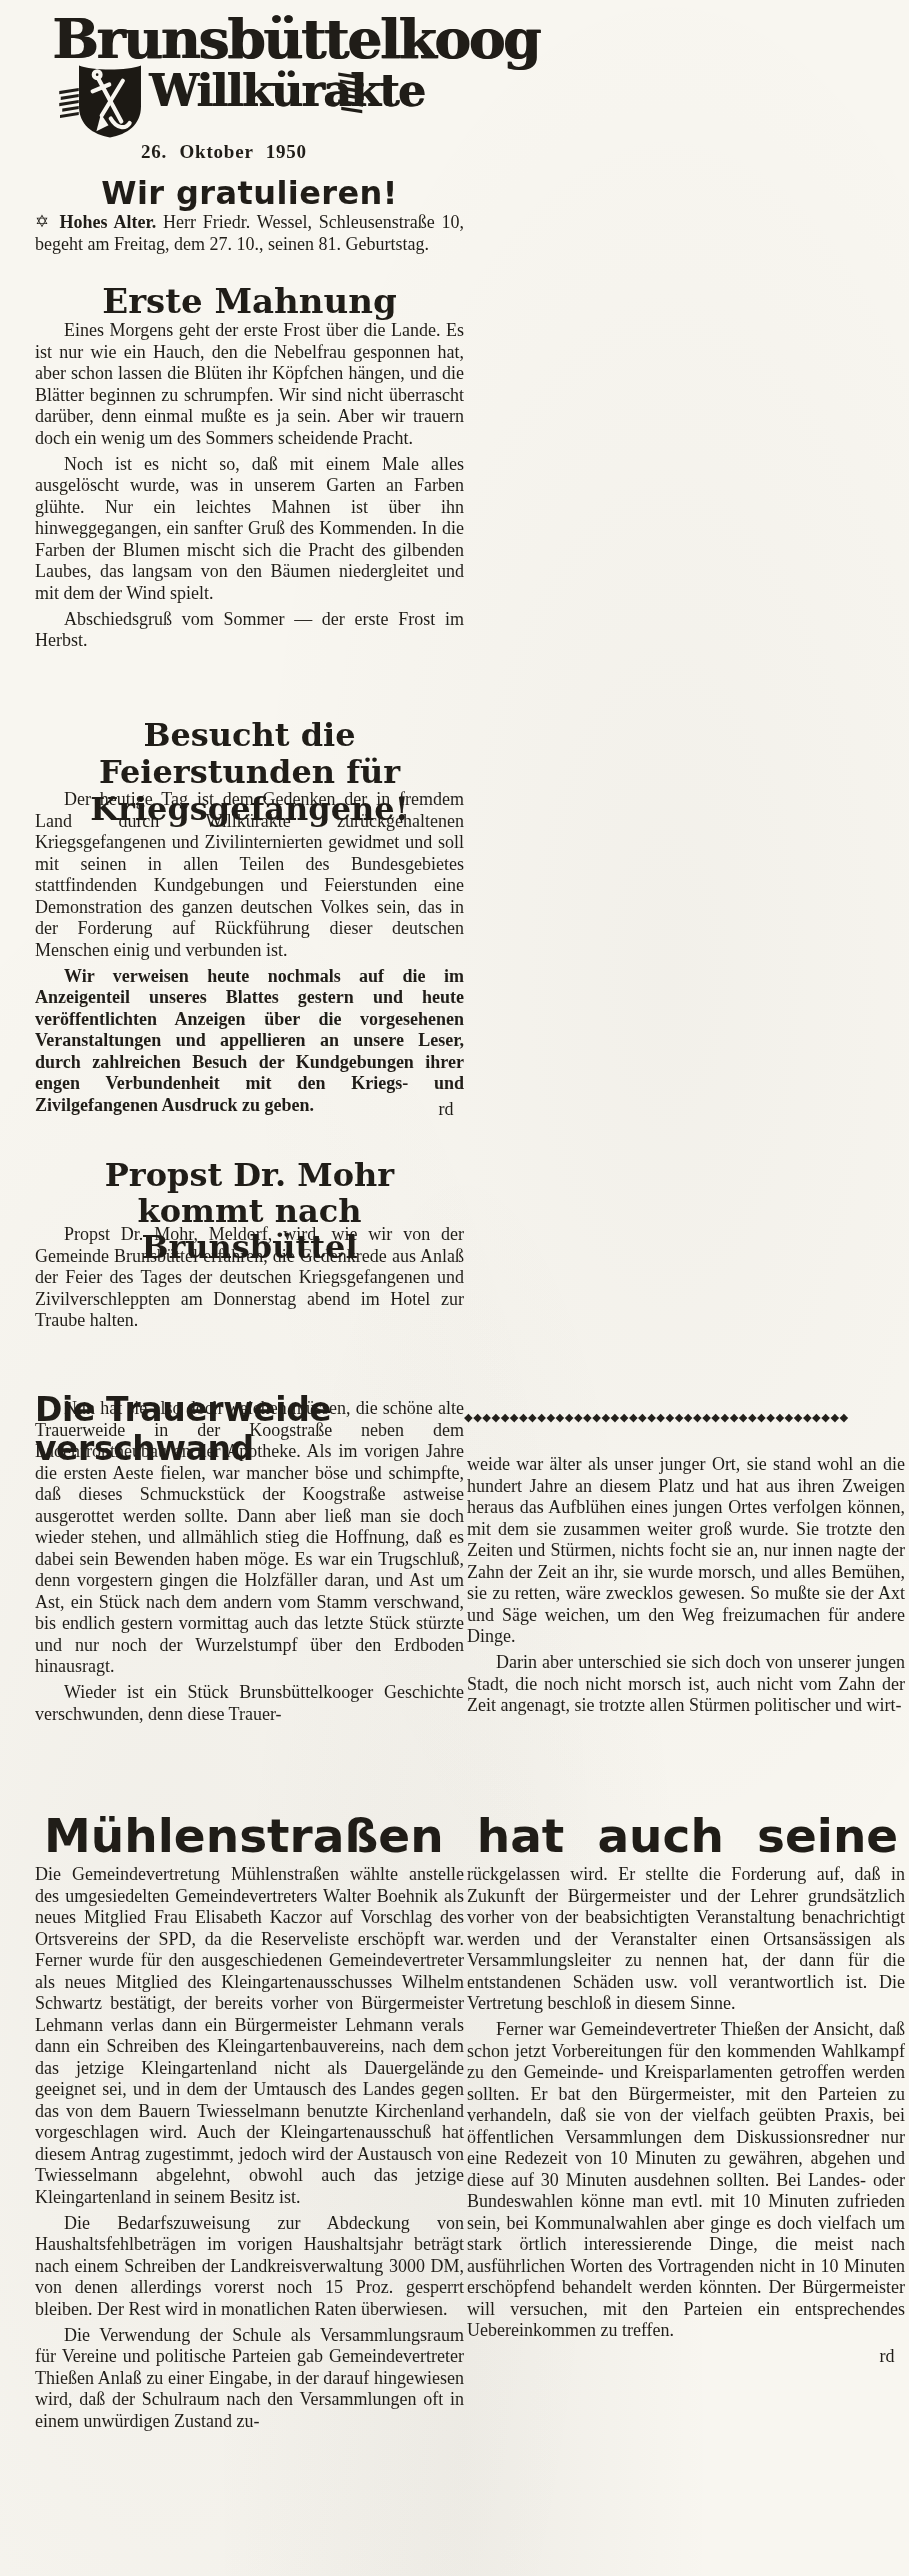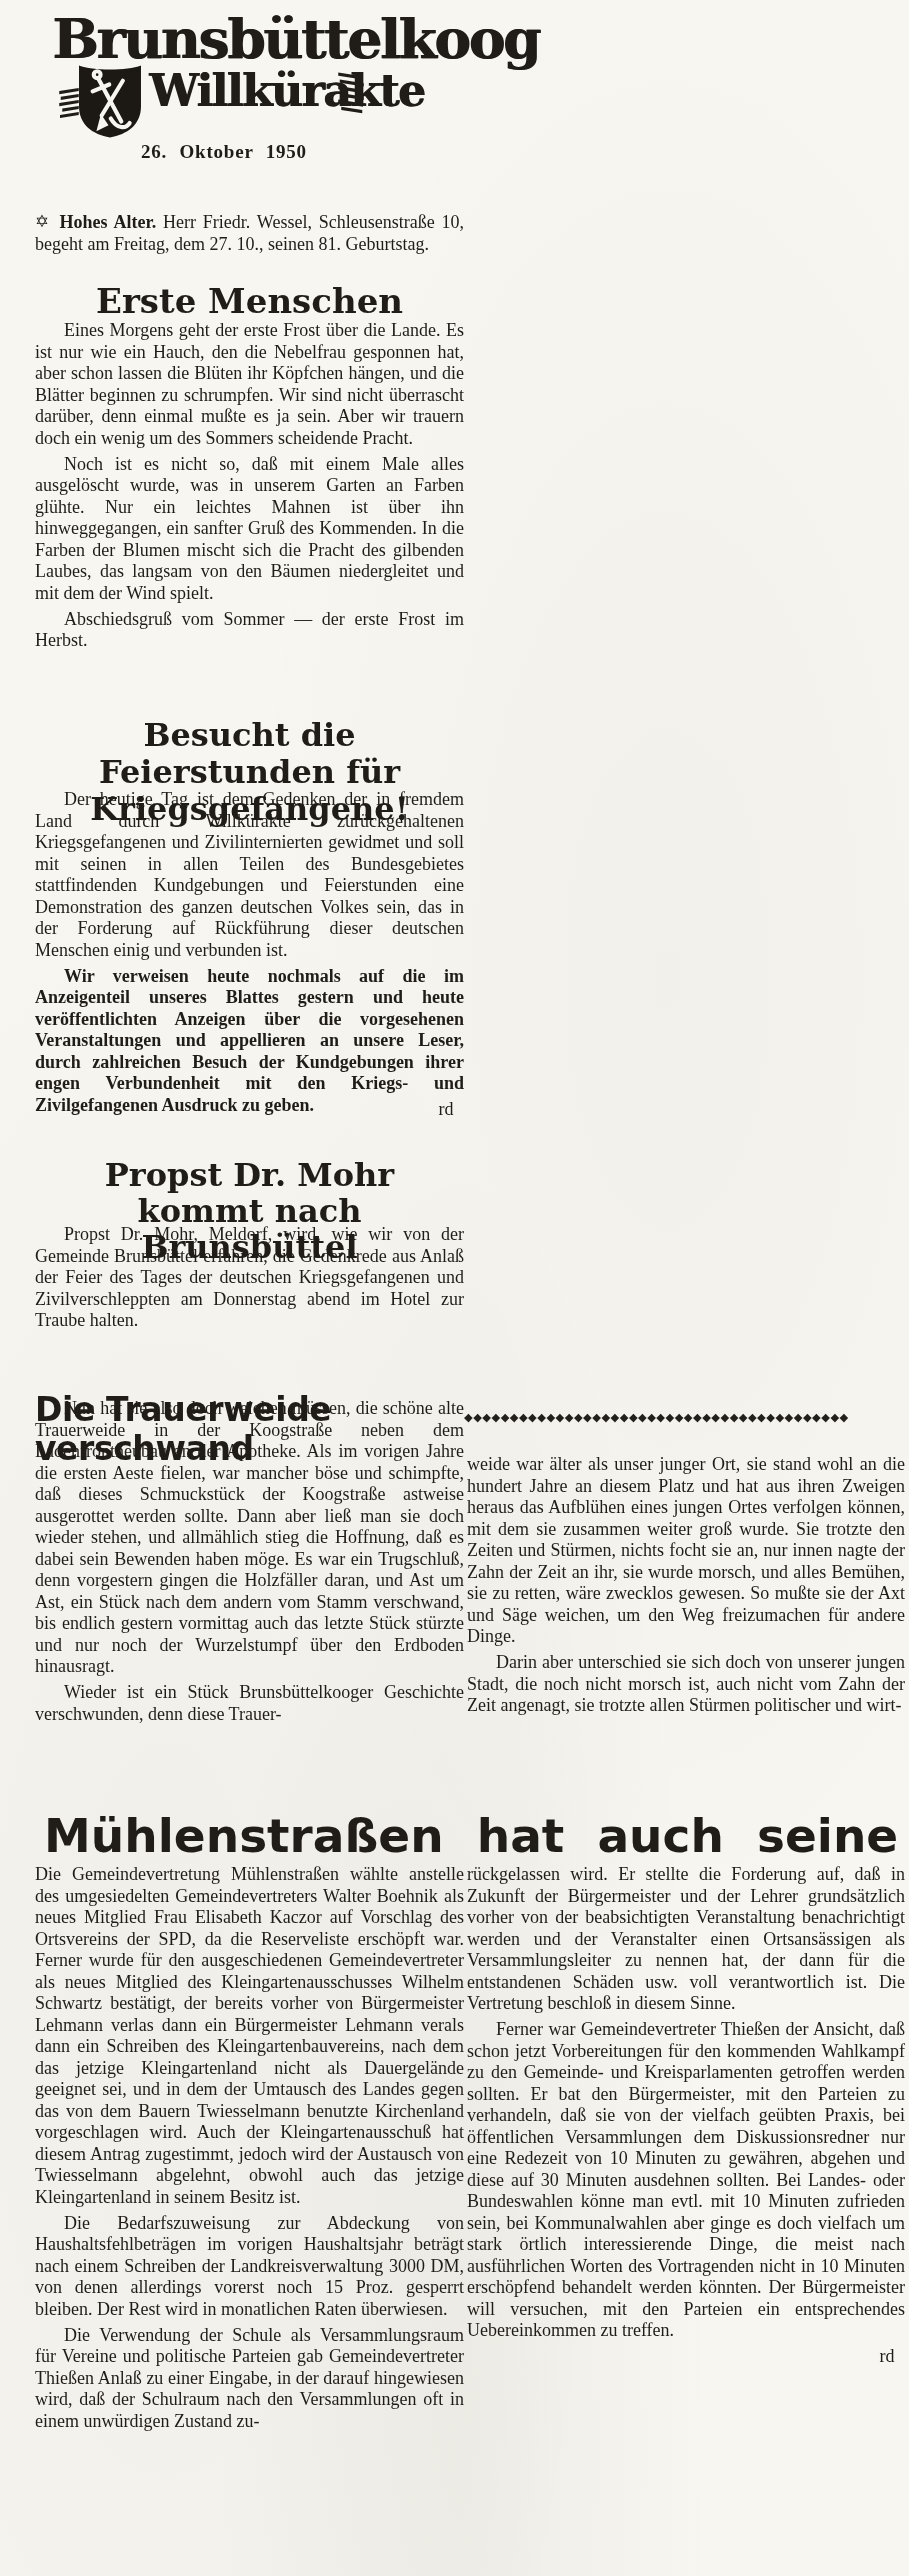--- a/index.html
+++ b/index.html
@@ -115,25 +115,26 @@
           <rect x="0" y="20" width="28" height="4.4"></rect>
           <rect x="3" y="29" width="31" height="4.4"></rect>
           <rect x="0" y="38" width="33" height="4.4"></rect>
           <rect x="4" y="47" width="28" height="4.4"></rect>
         </g>
       </svg>
   </span>
 
   <div class="abs date-line">26. Oktober 1950</div>
 
+  <div class="abs h-sans center-h h-gratulieren">Wir gratulieren!</div>
   <div class="abs col-l body-text p-gratulieren">
     <p class="noindent"><span class="star">✡</span><span class="lead-in">Hohes Alter.</span> <span>Herr Friedr. Wessel, Schleusenstraße 10, begeht am Freitag, dem 27. 10., seinen 81. Geburtstag.</span></p>
   </div>
 
-  <div class="abs h-slab center-h h-mahnung">Erste Menschen</div>
+  <div class="abs h-slab center-h h-mahnung">Erste Mahnung</div>
   <div class="abs col-l body-text b-mahnung">
     <p>Eines Morgens geht der erste Frost über die Lande. Es ist nur wie ein Hauch, den die Nebelfrau gesponnen hat, aber schon lassen die Blüten ihr Köpfchen hängen, und die Blätter beginnen zu schrumpfen. Wir sind nicht überrascht darüber, denn einmal mußte es ja sein. Aber wir trauern doch ein wenig um des Sommers scheidende Pracht.</p>
     <p>Noch ist es nicht so, daß mit einem Male alles ausgelöscht wurde, was in unserem Garten an Farben glühte. Nur ein leichtes Mahnen ist über ihn hinweggegangen, ein sanfter Gruß des Kommenden. In die Farben der Blumen mischt sich die Pracht des gilbenden Laubes, das langsam von den Bäumen niedergleitet und mit dem der Wind spielt.</p>
     <p>Abschiedsgruß vom Sommer — der erste Frost im Herbst.</p>
   </div>
 
   <div class="abs h-slab center-h h-besucht">Besucht die Feierstunden für Kriegsgefangene!</div>
   <div class="abs col-l body-text b-besucht">
     <p>Der heutige Tag ist dem Gedenken der in fremdem Land durch Willkürakte zurückgehaltenen Kriegsgefangenen und Zivilinternierten gewidmet und soll mit seinen in allen Teilen des Bundesgebietes stattfindenden Kundgebungen und Feierstunden eine Demonstration des ganzen deutschen Volkes sein, das in der Forderung auf Rückführung dieser deutschen Menschen einig und verbunden ist.</p>
     <p class="bold-par">Wir verweisen heute nochmals auf die im Anzeigenteil unseres Blattes gestern und heute veröffentlichten Anzeigen über die vorgesehenen Veranstaltungen und appellieren an unsere Leser, durch zahlreichen Besuch der Kundgebungen ihrer engen Verbundenheit mit den Kriegs- und Zivilgefangenen Ausdruck zu geben.</p>

